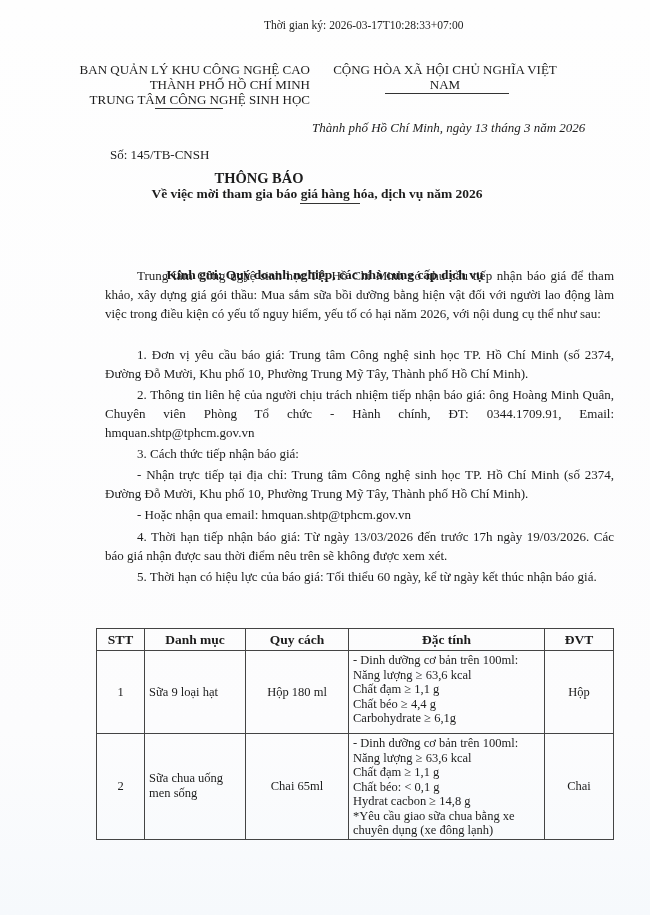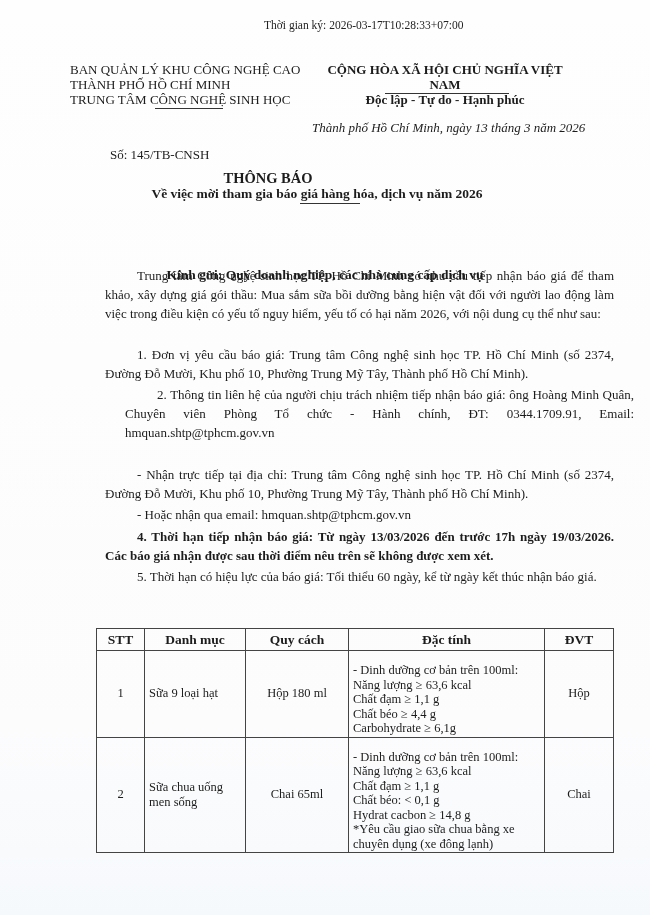--- a/index.html
+++ b/index.html
@@ -7,86 +7,88 @@
     width: 650px; height: 915px; overflow: hidden;
     background: #fdfdfd;
     font-family: "Liberation Serif", "DejaVu Serif", serif;
     color: #1c1c1c;
     position: relative;
   }
   .page { position: absolute; left: 0; top: 0; width: 650px; height: 915px;
     background: linear-gradient(180deg, #fefefe 0%, #fcfcfd 80%, #f6f9fc 100%); }
   .abs { position: absolute; }
   .copy-stamp { left: 264px; top: 19px; font-size: 11.5px; line-height: 12.5px; color: #222; }
-  .org-left { left: 70px; top: 62px; width: 240px; text-align: left; font-size: 13px; line-height: 15px; }
+  .org-left { left: 70px; top: 62px; width: 240px; text-align: right; font-size: 13px; line-height: 15px; }
   .org-left .bold { font-weight: normal; }
-  .org-right { left: 320px; top: 62px; width: 250px; text-align: center; font-size: 13px; line-height: 15px; font-weight: bold; }
+  .org-right { left: 320px; top: 62px; width: 250px; text-align: center; font-size: 13px; line-height: 15px; font-weight: normal; }
   .rule { position: absolute; height: 1px; background: #333; }
   .doc-no { left: 110px; top: 120px; font-size: 13px; margin-top: 27px; }
   .doc-date { left: 312px; top: 120px; font-size: 13px; font-style: italic; }
-  .title { left: 0; width: 518px; top: 170px; text-align: center; font-size: 14.5px; font-weight: bold; padding-left: 9px; }
+  .title { left: 0; width: 518px; top: 170px; text-align: center; font-size: 14.5px; font-weight: bold; }
   .subtitle { left: 0; width: 634px; top: 186px; text-align: center; font-size: 13.5px; font-weight: bold; }
   .recipient { left: 0; width: 650px; top: 233px; text-align: center; font-size: 13.5px; font-weight: bold; margin-top: 34px; }
   .body-text { left: 105px; width: 509px; font-size: 13px; line-height: 19px; text-align: justify; }
   .body-text p { margin: 0; text-indent: 32px; }
   table.quote { position: absolute; left: 96px; top: 628px; border-collapse: collapse; font-size: 12.5px; }
   table.quote th, table.quote td { border: 1px solid #444; padding: 0 4px; }
   table.quote th { height: 21px; font-weight: bold; font-size: 13.5px; text-align: center; }
   table.quote td.center { text-align: center; vertical-align: middle; }
   table.quote td.left { text-align: left; vertical-align: middle; }
-  table.quote td.spec { text-align: left; vertical-align: top; line-height: 14.5px; padding-top: 12px; padding-bottom: 1px; }
+  table.quote td.spec { text-align: left; vertical-align: top; line-height: 14.5px; padding-top: 2px; padding-bottom: 1px; }
   .spec-line { display: block; }
 </style>
 </head>
 <body>
 
 <div class="page">
 
   <div class="abs copy-stamp">
     <div>Thời gian ký: 2026-03-17T10:28:33+07:00</div>
   </div>
 
   <div class="abs org-left">
     <div>BAN QUẢN LÝ KHU CÔNG NGHỆ CAO</div>
     <div>THÀNH PHỐ HỒ CHÍ MINH</div>
     <div class="bold">TRUNG TÂM CÔNG NGHỆ SINH HỌC</div>
   </div>
   <div class="rule" style="left:155px; top:108px; width:68px;"></div>
 
   <div class="abs org-right">
     <div>CỘNG HÒA XÃ HỘI CHỦ NGHĨA VIỆT NAM</div>
-    <div>Độc lập - Tự do - Hạnh phúc</div>
   </div>
   <div class="rule" style="left:385px; top:93px; width:124px;"></div>
 
   <div class="abs doc-no">Số: 145/TB-CNSH</div>
   <div class="abs doc-date">Thành phố Hồ Chí Minh, ngày 13 tháng 3 năm 2026</div>
 
   <div class="abs title">THÔNG BÁO</div>
   <div class="abs subtitle">Về việc mời tham gia báo giá hàng hóa, dịch vụ năm 2026</div>
   <div class="rule" style="left:300px; top:203px; width:60px;"></div>
 
   <div class="abs recipient">Kính gửi: Quý doanh nghiệp, các nhà cung cấp dịch vụ</div>
 
   <div class="abs body-text" style="top:266px;">
     <p>Trung tâm Công nghệ sinh học TP. Hồ Chí Minh có nhu cầu tiếp nhận báo giá để tham khảo, xây dựng giá gói thầu: Mua sắm sữa bồi dưỡng bằng hiện vật đối với người lao động làm việc trong điều kiện có yếu tố nguy hiểm, yếu tố có hại năm 2026, với nội dung cụ thể như sau:</p>
   </div>
   <div class="abs body-text" style="top:345px;">
     <p>1. Đơn vị yêu cầu báo giá: Trung tâm Công nghệ sinh học TP. Hồ Chí Minh (số 2374, Đường Đỗ Mười, Khu phố 10, Phường Trung Mỹ Tây, Thành phố Hồ Chí Minh).</p>
   </div>
-  <div class="abs body-text" style="top:385px;margin-left:20px;">
+  <div class="abs body-text" style="top:385px;">
     <p>2. Thông tin liên hệ của người chịu trách nhiệm tiếp nhận báo giá: ông Hoàng Minh Quân, Chuyên viên Phòng Tổ chức - Hành chính, ĐT: 0344.1709.91, Email: hmquan.shtp@tphcm.gov.vn</p>
+  </div>
+  <div class="abs body-text" style="top:444px;">
+    <p>3. Cách thức tiếp nhận báo giá:</p>
   </div>
   <div class="abs body-text" style="top:465px;">
     <p>- Nhận trực tiếp tại địa chỉ: Trung tâm Công nghệ sinh học TP. Hồ Chí Minh (số 2374, Đường Đỗ Mười, Khu phố 10, Phường Trung Mỹ Tây, Thành phố Hồ Chí Minh).</p>
   </div>
   <div class="abs body-text" style="top:505px;">
     <p>- Hoặc nhận qua email: hmquan.shtp@tphcm.gov.vn</p>
   </div>
-  <div class="abs body-text" style="top:527px;font-weight:bold;">
+  <div class="abs body-text" style="top:527px;">
     <p>4. Thời hạn tiếp nhận báo giá: Từ ngày 13/03/2026 đến trước 17h ngày 19/03/2026. Các báo giá nhận được sau thời điểm nêu trên sẽ không được xem xét.</p>
   </div>
   <div class="abs body-text" style="top:567px;">
     <p>5. Thời hạn có hiệu lực của báo giá: Tối thiểu 60 ngày, kể từ ngày kết thúc nhận báo giá.</p>
   </div>
 
   <table class="quote">
     <thead>
       <tr>
         <th style="width:39px;">STT</th>

